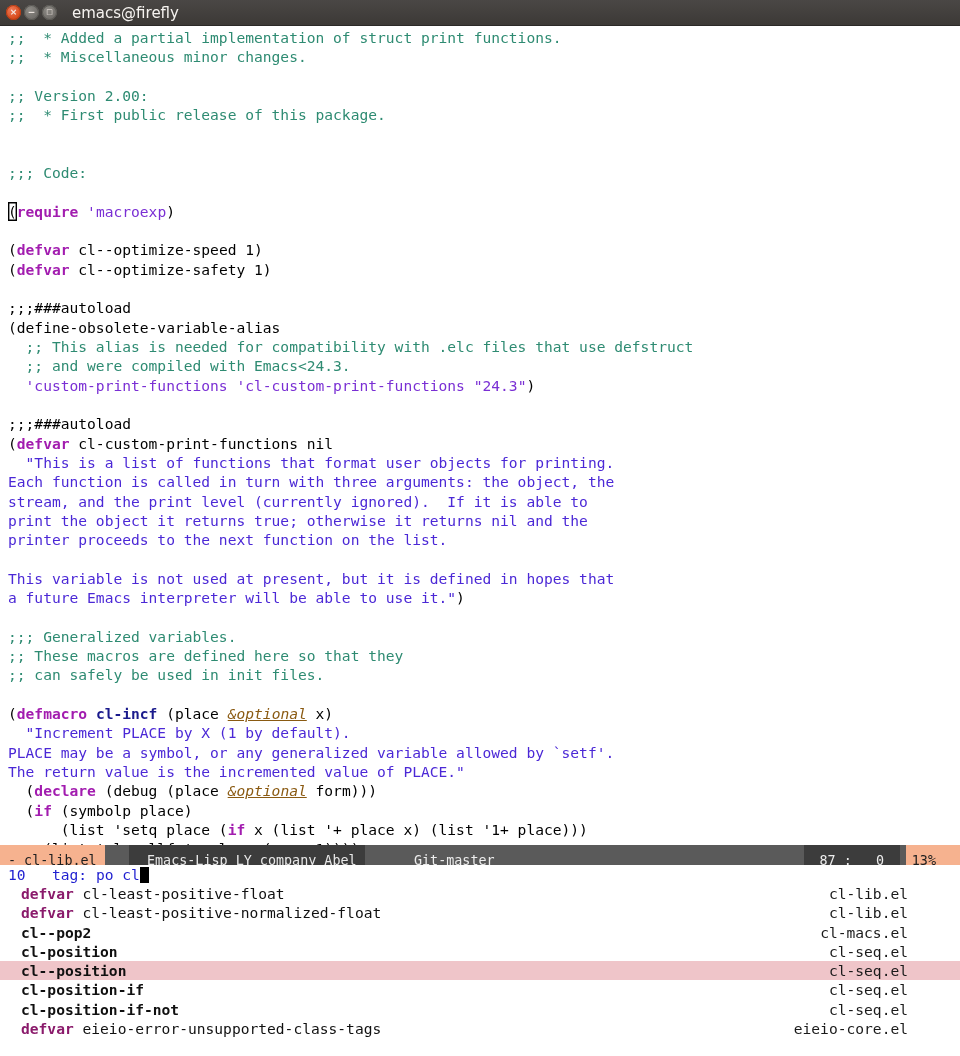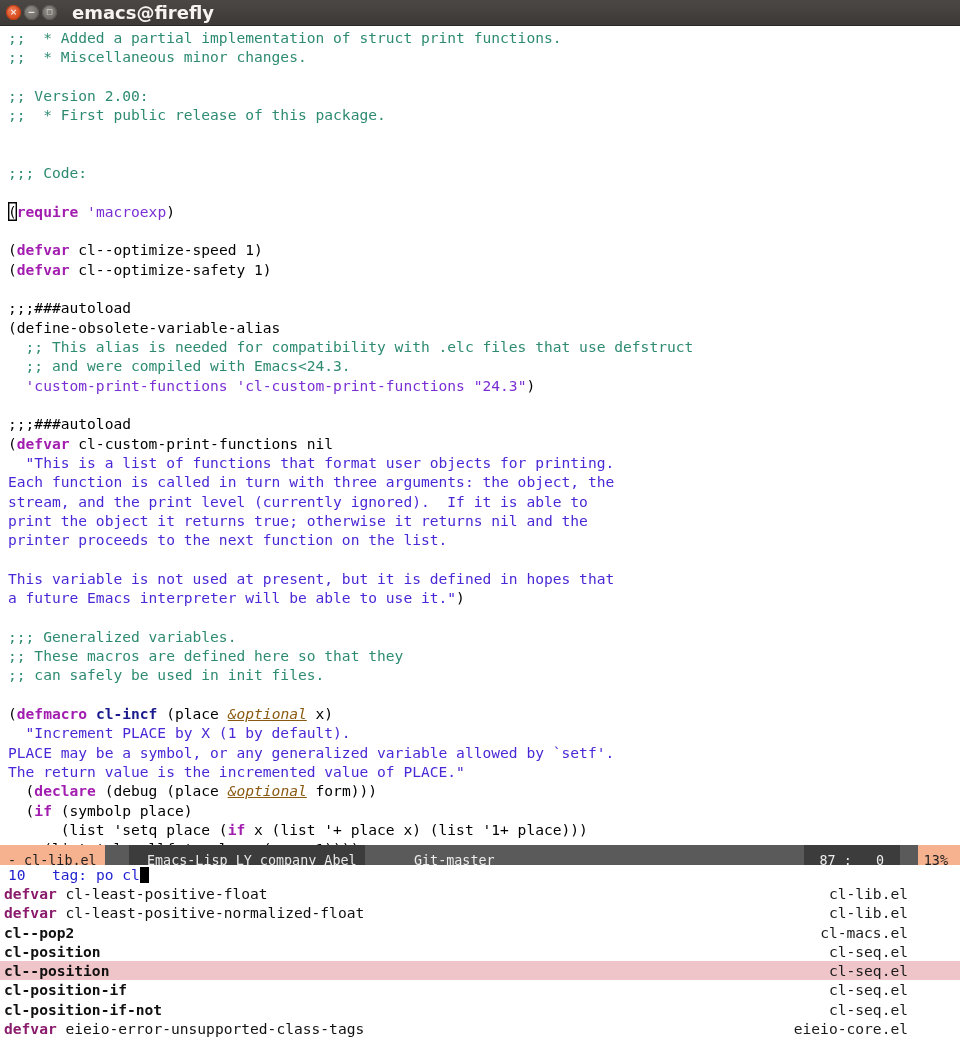--- a/index.html
+++ b/index.html
@@ -22,22 +22,22 @@
     display:flex; align-items:center; justify-content:center;
     font-family:"DejaVu Sans","Liberation Sans",sans-serif;
     font-size:9px; line-height:1; color:#f2e9e4;
   }
   .wbtn.close { background:radial-gradient(circle at 38% 32%,#f07a57,#d44716 72%); box-shadow:inset 0 0 0 1px #b43d16; }
   .wbtn.min   { background:radial-gradient(circle at 38% 32%,#8d8a85,#6e6b67 72%); box-shadow:inset 0 0 0 1px #5a5854; }
   .wbtn.max   { background:radial-gradient(circle at 38% 32%,#8d8a85,#6e6b67 72%); box-shadow:inset 0 0 0 1px #5a5854; }
   .wbtn .glyph { font-weight:bold; transform:translateY(-0.5px); }
   .wbtn.max .glyph { font-size:7px; }
   #win-title {
-    margin-left:12px; color:#f6f3f0; font-weight:bold;
-    font-size:18px;
+    margin-left:12px; color:#f6f3f0; font-weight:normal;
+    font-size:15px;
     font-family:"DejaVu Sans","Liberation Sans",sans-serif;
   }
 
   
   #buffer {
     position:relative; width:960px; height:819px;
     background:#ffffff; padding:2px 0 0 8px;
     font-size:14.6px; line-height:19.32px;
     white-space:pre; color:#000000;
   }
@@ -83,21 +83,21 @@
   }
   #mb-cursor {
     display:inline-block; width:9px; height:16px;
     background:#000; vertical-align:-3px;
   }
 
   
   #complist { width:960px; background:#ffffff; font-size:14.6px; }
   .crow {
     position:relative; height:19.3px; line-height:19.3px;
-    white-space:pre; padding-left:4px; color:#000;
+    white-space:pre; padding-left:21px; color:#000;
   }
   .crow.sel { background:#efc5c9; }
   .c-kind { color:#8a1a6b; font-weight:bold; }
   .c-name-plain { color:#101010; }
   .c-name-bold  { color:#101010; font-weight:bold; }
   .c-file {
     position:absolute; right:52px; top:0;
     color:#1a1a1a;
   }
 </style>
@@ -143,21 +143,21 @@
     
   </div>
   <div class="seg" id="ml-pos">
     <span class="seg-text" style="padding:0 16px">87 :   0</span>
   </div>
 
   <div class="arrow" style="right:49px">
     
   </div>
   <div class="seg" id="ml-pct">
-    <span class="seg-text" style="padding:0 12px 0 6px">13%</span>
+    <span class="seg-text" style="padding:0 24px 0 6px">13%</span>
   </div>
 </div>
 
 <div id="minibuffer"><span>10</span><span>   </span><span>tag:</span><span> </span><span>po cl</span><span id="mb-cursor"></span></div>
 
 <div id="complist">
     <div class="crow"><span class="c-kind">defvar</span><span> </span><span class="c-name-plain">cl-least-positive-float</span><span class="c-file">cl-lib.el</span></div>
     <div class="crow"><span class="c-kind">defvar</span><span> </span><span class="c-name-plain">cl-least-positive-normalized-float</span><span class="c-file">cl-lib.el</span></div>
     <div class="crow"><span class="c-name-bold">cl--pop2</span><span class="c-file">cl-macs.el</span></div>
     <div class="crow"><span class="c-name-bold">cl-position</span><span class="c-file">cl-seq.el</span></div>

